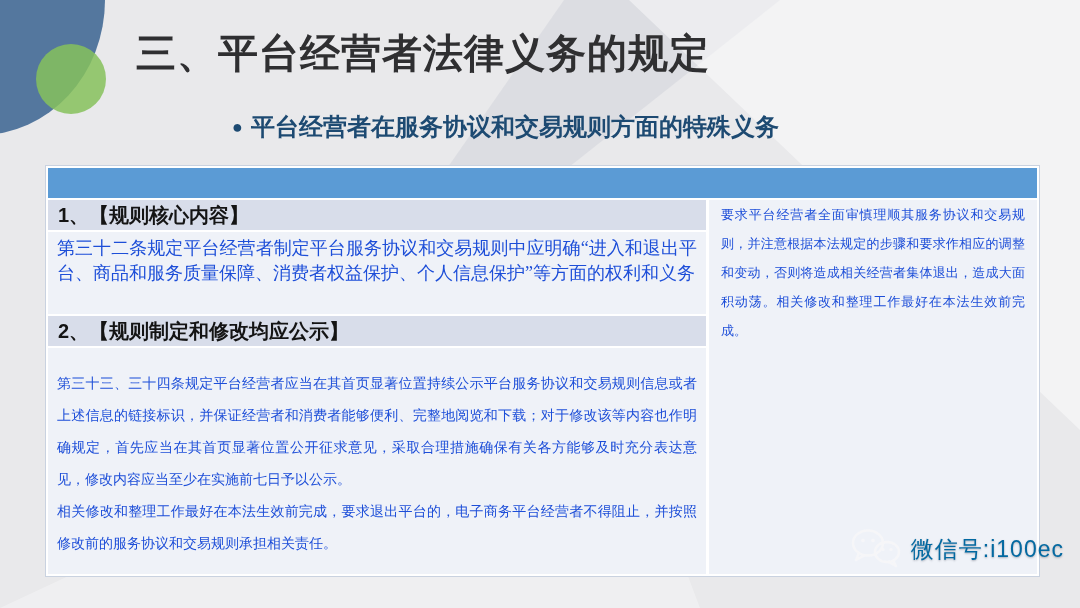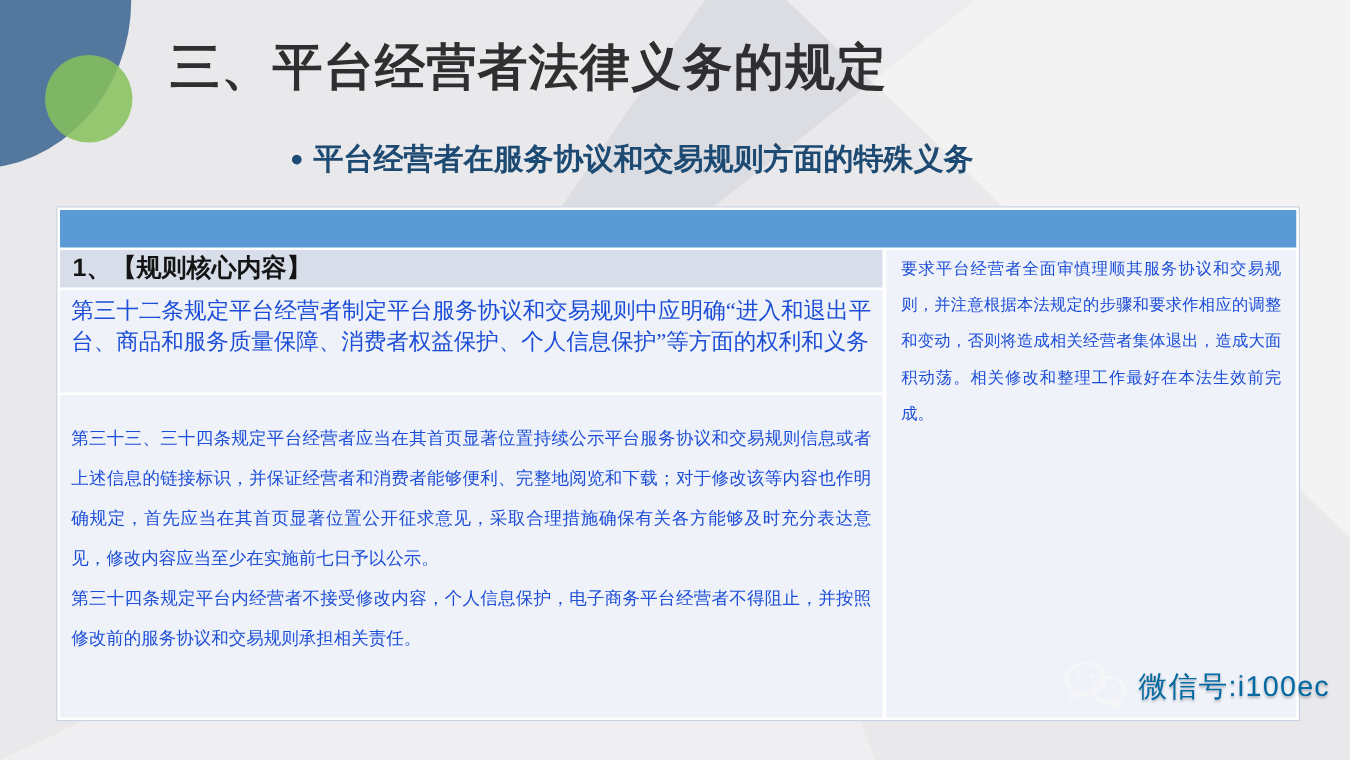--- a/index.html
+++ b/index.html
@@ -134,23 +134,24 @@
   <span>平台经营者在服务协议和交易规则方面的特殊义务</span>
 </div>
 
 <div class="table-wrap">
   <div class="band"></div>
   <div class="cols">
 
     <div class="col-left">
       <div class="cell-hdr">1、【规则核心内容】</div>
       <div class="cell-body body-1">第三十二条规定平台经营者制定平台服务协议和交易规则中应明确“进入和退出平台、商品和服务质量保障、消费者权益保护、个人信息保护”等方面的权利和义务</div>
+      <div class="cell-hdr">2、【规则制定和修改均应公示】</div>
       <div class="cell-body body-2">
         <div>第三十三、三十四条规定平台经营者应当在其首页显著位置持续公示平台服务协议和交易规则信息或者上述信息的链接标识，并保证经营者和消费者能够便利、完整地阅览和下载；对于修改该等内容也作明确规定，首先应当在其首页显著位置公开征求意见，采取合理措施确保有关各方能够及时充分表达意见，修改内容应当至少在实施前七日予以公示。</div>
-        <div>第三十四条规定平台内经营者不接受修改内容，个人信息保护，电子商务平台经营者不得阻止，并按照修改前的服务协议和交易规则承担相关责任。</div>
+        <div>相关修改和整理工作最好在本法生效前完成，要求退出平台的，电子商务平台经营者不得阻止，并按照修改前的服务协议和交易规则承担相关责任。</div>
       </div>
     </div>
 
     <div class="col-right">
       <div class="cell-body right-body">要求平台经营者全面审慎理顺其服务协议和交易规则，并注意根据本法规定的步骤和要求作相应的调整和变动，否则将造成相关经营者集体退出，造成大面积动荡。相关修改和整理工作最好在本法生效前完成。</div>
     </div>
 
   </div>
 </div>
 

